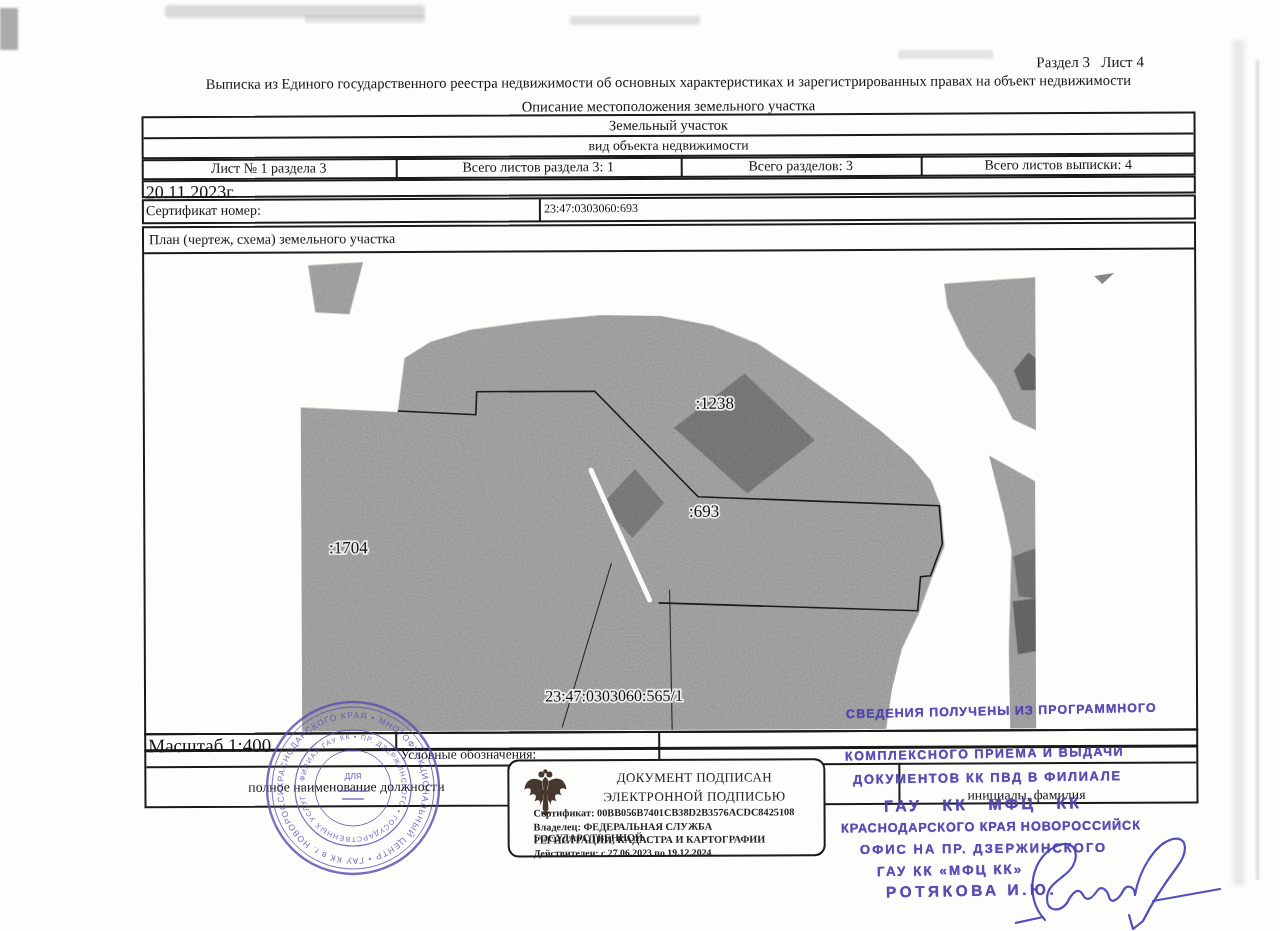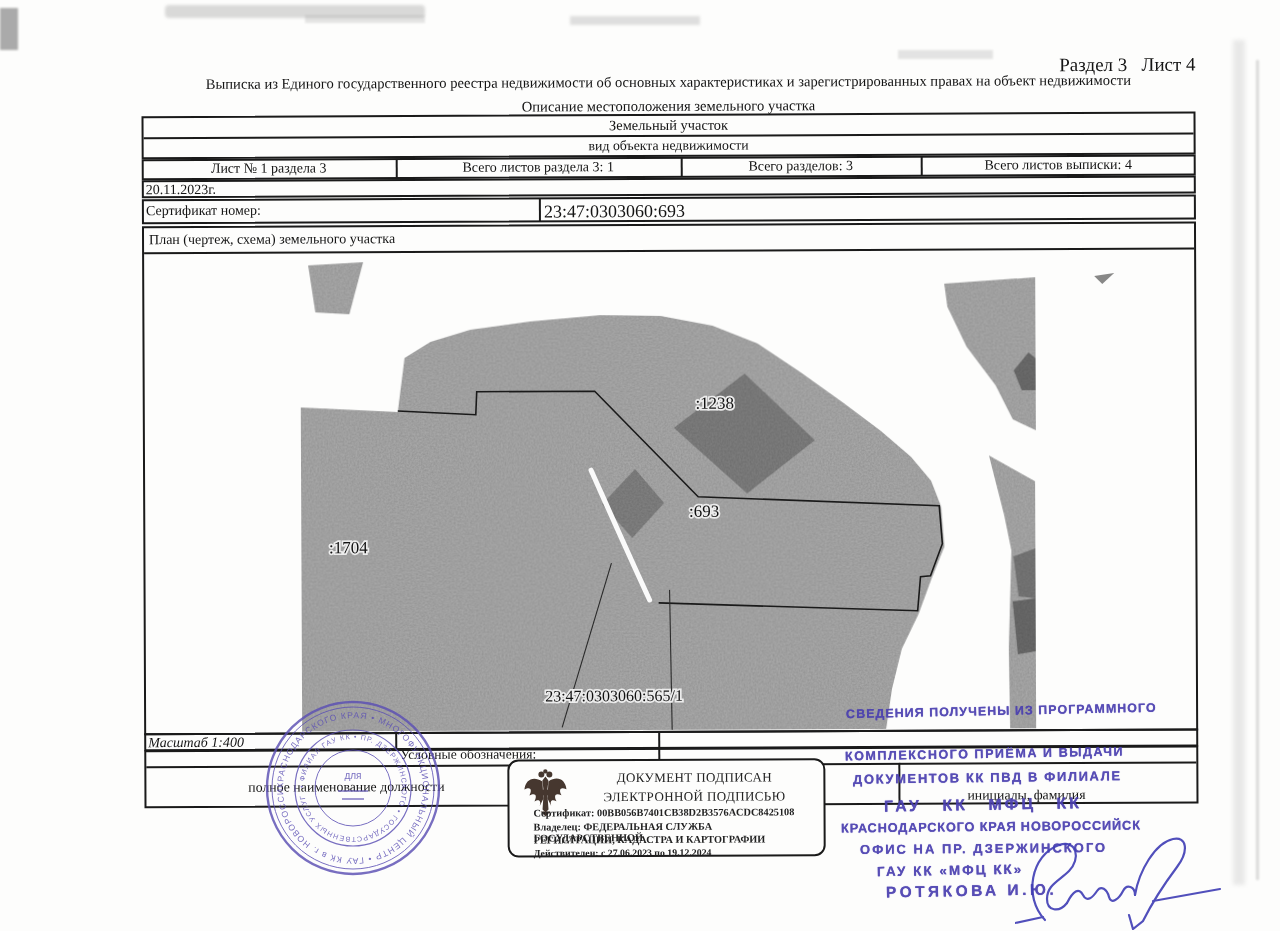--- a/index.html
+++ b/index.html
@@ -25,45 +25,45 @@
 <div class="artifact" style="left:165px;top:5px;width:260px;height:13px;background:#8f8f8f;opacity:.32;filter:blur(1.5px);border-radius:4px;"></div>
 <div class="artifact" style="left:305px;top:15px;width:120px;height:8px;background:#9a9a9a;opacity:.25;filter:blur(1.2px);"></div>
 <div class="artifact" style="left:570px;top:16px;width:130px;height:9px;background:#9a9a9a;opacity:.3;filter:blur(1.4px);"></div>
 <div class="artifact" style="left:898px;top:50px;width:95px;height:9px;background:#9a9a9a;opacity:.25;filter:blur(1.2px);"></div>
 <div class="artifact" style="left:0;top:8px;width:18px;height:42px;background:#5a5a5a;opacity:.5;filter:blur(1px);"></div>
 <div class="artifact" style="left:1233px;top:40px;width:12px;height:845px;background:#b5b5b5;opacity:.28;filter:blur(2px);"></div>
 <div class="artifact" style="left:1256px;top:60px;width:3px;height:820px;background:#999;opacity:.35;filter:blur(1px);"></div>
 
 <div class="sheet">
 
-  <div class="t" style="left:1038px;top:56px;font-size:19px;margin-left:23px;">Раздел 3   Лист 4</div>
+  <div class="t" style="left:1038px;top:56px;font-size:15px;">Раздел 3   Лист 4</div>
   <div class="t" style="left:140px;top:74px;width:1060px;font-size:14.6px;text-align:center;white-space:normal;">Выписка из Единого государственного реестра недвижимости об основных характеристиках и зарегистрированных правах на объект недвижимости</div>
   <div class="t" style="left:140px;top:98px;width:1060px;font-size:14.6px;text-align:center;">Описание местоположения земельного участка</div>
 
   <div class="box zt" style="left:143px;top:114px;width:1054px;height:43px;"></div>
   <div class="hline zt" style="left:145px;top:135px;width:1050px;"></div>
   <div class="t center zt" style="left:143px;top:116px;width:1054px;height:18px;font-size:14.4px;">Земельный участок</div>
   <div class="t center zt" style="left:143px;top:137px;width:1054px;height:18px;font-size:13.8px;">вид объекта недвижимости</div>
 
   <div class="box zt" style="left:143px;top:157px;width:1054px;height:21px;"></div>
   <div class="vline zt" style="left:397px;top:158px;height:19px;"></div>
   <div class="vline zt" style="left:682px;top:158px;height:19px;"></div>
   <div class="vline zt" style="left:922px;top:158px;height:19px;"></div>
   <div class="t center zt" style="left:143px;top:158px;width:254px;height:18px;font-size:14px;">Лист № 1 раздела 3</div>
   <div class="t center zt" style="left:397px;top:158px;width:285px;height:18px;font-size:14px;">Всего листов раздела 3: 1</div>
   <div class="t center zt" style="left:682px;top:158px;width:240px;height:18px;font-size:14px;">Всего разделов: 3</div>
   <div class="t center zt" style="left:922px;top:158px;width:275px;height:18px;font-size:14px;">Всего листов выписки: 4</div>
 
   <div class="box zt" style="left:143px;top:178px;width:1054px;height:18px;"></div>
-  <div class="t zt" style="left:147px;top:180px;font-size:14px;text-align:right;">20.11.2023г.</div>
+  <div class="t zt" style="left:147px;top:180px;font-size:18px;text-align:right;">20.11.2023г.</div>
 
   <div class="box zt" style="left:143px;top:197px;width:1054px;height:25px;"></div>
   <div class="vline zt" style="left:540px;top:198px;height:23px;"></div>
   <div class="t zt" style="left:147px;top:201px;font-size:14px;">Сертификат номер:</div>
-  <div class="t zt" style="left:545px;top:201px;font-size:18px;">23:47:0303060:693</div>
+  <div class="t zt" style="left:545px;top:201px;font-size:12px;">23:47:0303060:693</div>
 
   <div class="box zt" style="left:143px;top:224px;width:1054px;height:509px;"></div>
   <div class="hline zt" style="left:145px;top:250px;width:1050px;"></div>
   <div class="t zt" style="left:150px;top:230px;font-size:14px;">План (чертеж, схема) земельного участка</div>
 
   <svg class="mapsvg" style="left:145px;top:251px;" width="1050" height="480" viewBox="0 0 1050 480">
     <defs>
       <filter id="grain" x="-5%" y="-5%" width="110%" height="110%">
         <feTurbulence type="fractalNoise" baseFrequency="0.55" numOctaves="2" seed="7" result="t"></feTurbulence>
         <feColorMatrix in="t" type="matrix" values="0 0 0 0 0  0 0 0 0 0  0 0 0 0 0  0 0 0 0.34 0" result="n"></feColorMatrix>
@@ -90,21 +90,21 @@
       <text x="570" y="158" font-size="17" text-anchor="middle">:1238</text>
       <text x="559" y="266" font-size="17" text-anchor="middle">:693</text>
       <text x="203" y="301" font-size="17" text-anchor="middle">:1704</text>
       <text x="468" y="450" font-size="16" text-anchor="middle">23:47:0303060:565/1</text>
     </g>
   </svg>
 
   <div class="box zt" style="left:143px;top:731px;width:1054px;height:18px;"></div>
   <div class="vline zt" style="left:394px;top:732px;height:16px;"></div>
   <div class="vline zt" style="left:657px;top:732px;height:16px;"></div>
-  <div class="t zt" style="left:147px;top:733px;font-size:14px;font-style:italic;">Масштаб 1:400</div>
+  <div class="t zt" style="left:147px;top:733px;font-size:19px;">Масштаб 1:400</div>
   <div class="t zt" style="left:399px;top:746px;font-size:13.6px;">Условные обозначения:</div>
 
   <div class="box zt" style="left:143px;top:748px;width:1054px;height:58px;"></div>
   <div class="hline zt" style="left:145px;top:764px;width:1050px;"></div>
   <div class="vline zt" style="left:657px;top:749px;height:56px;"></div>
   <div class="vline zt" style="left:897px;top:764px;height:41px;"></div>
   <div class="t zt" style="left:170px;top:778px;width:350px;text-align:center;font-size:13.8px;">полное наименование должности</div>
   <div class="t zt" style="left:900px;top:789px;width:250px;text-align:center;font-size:13.8px;">инициалы, фамилия</div>
 
   <div class="stampbox">

